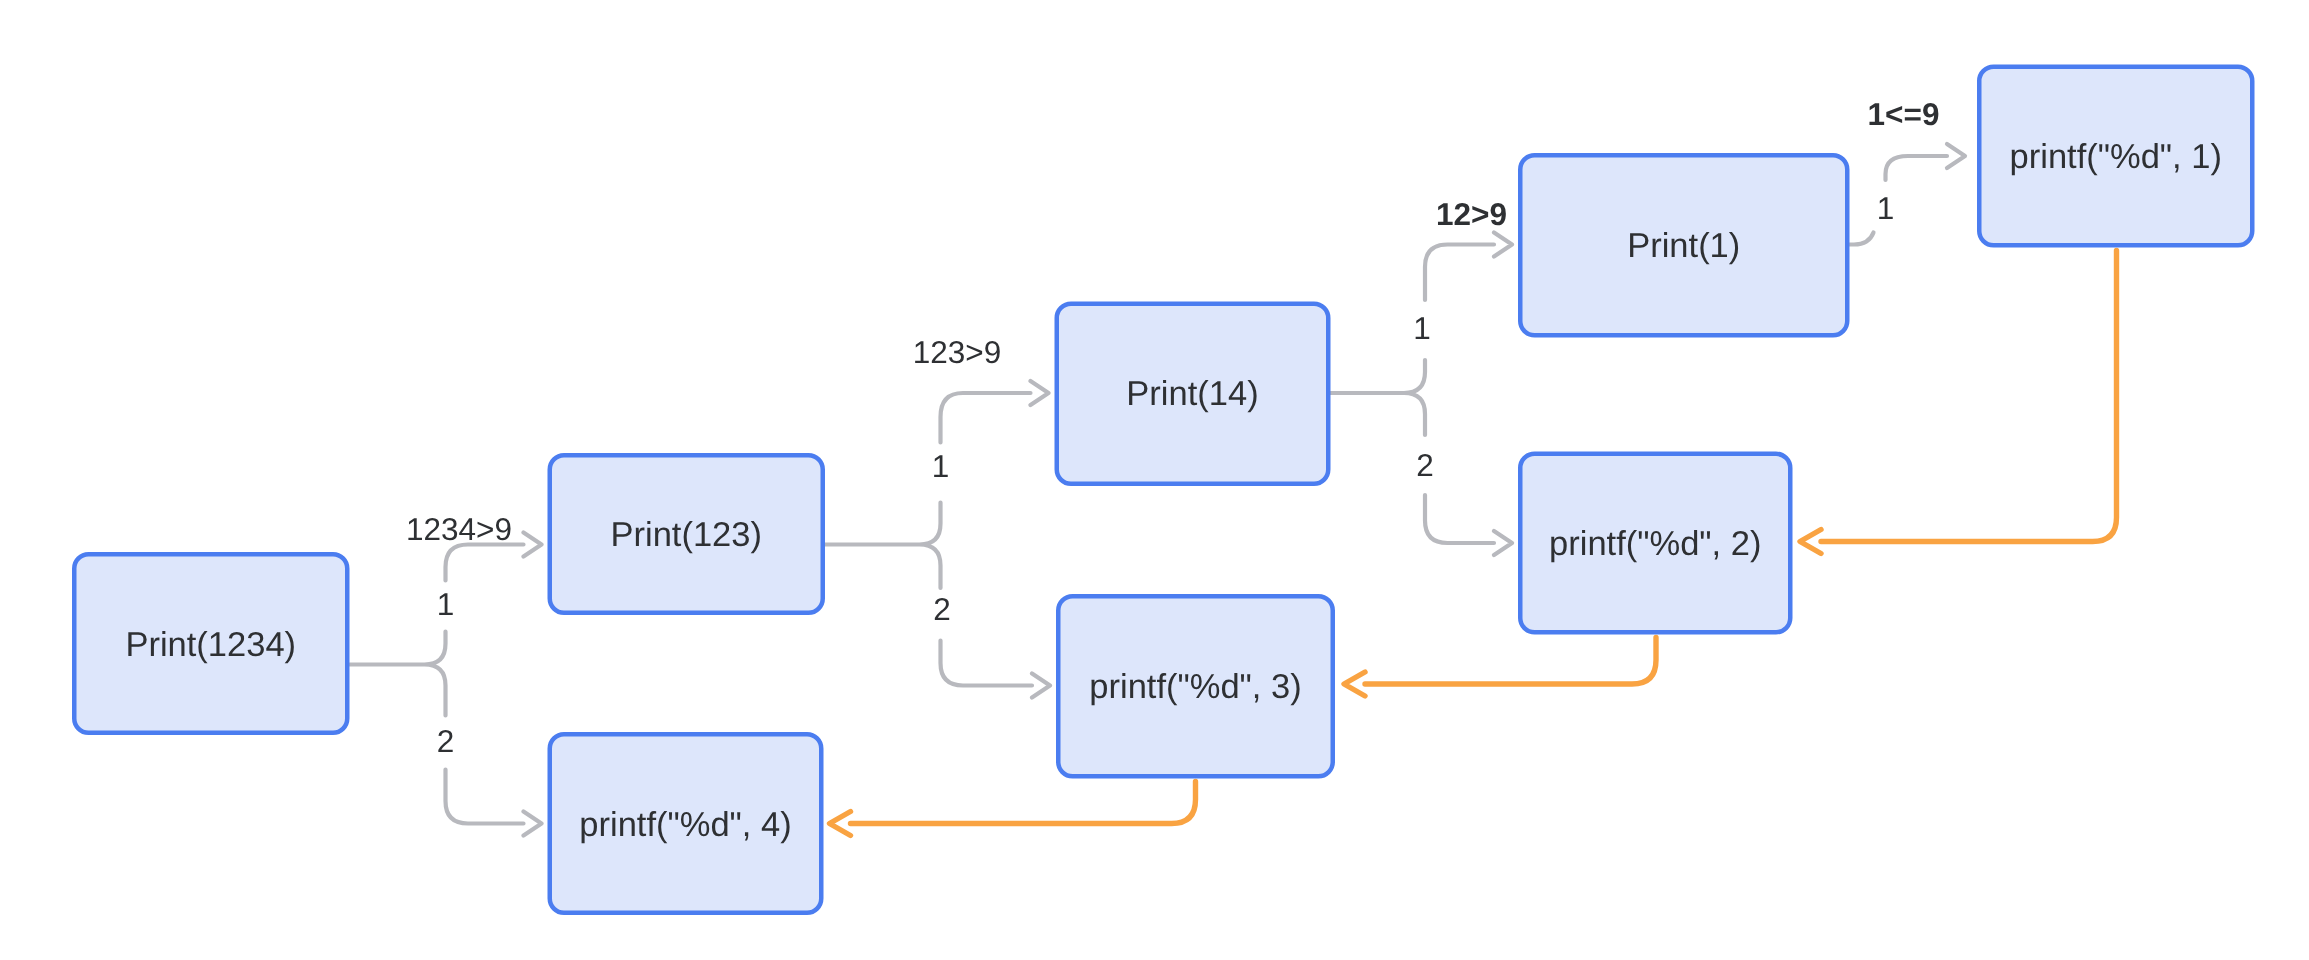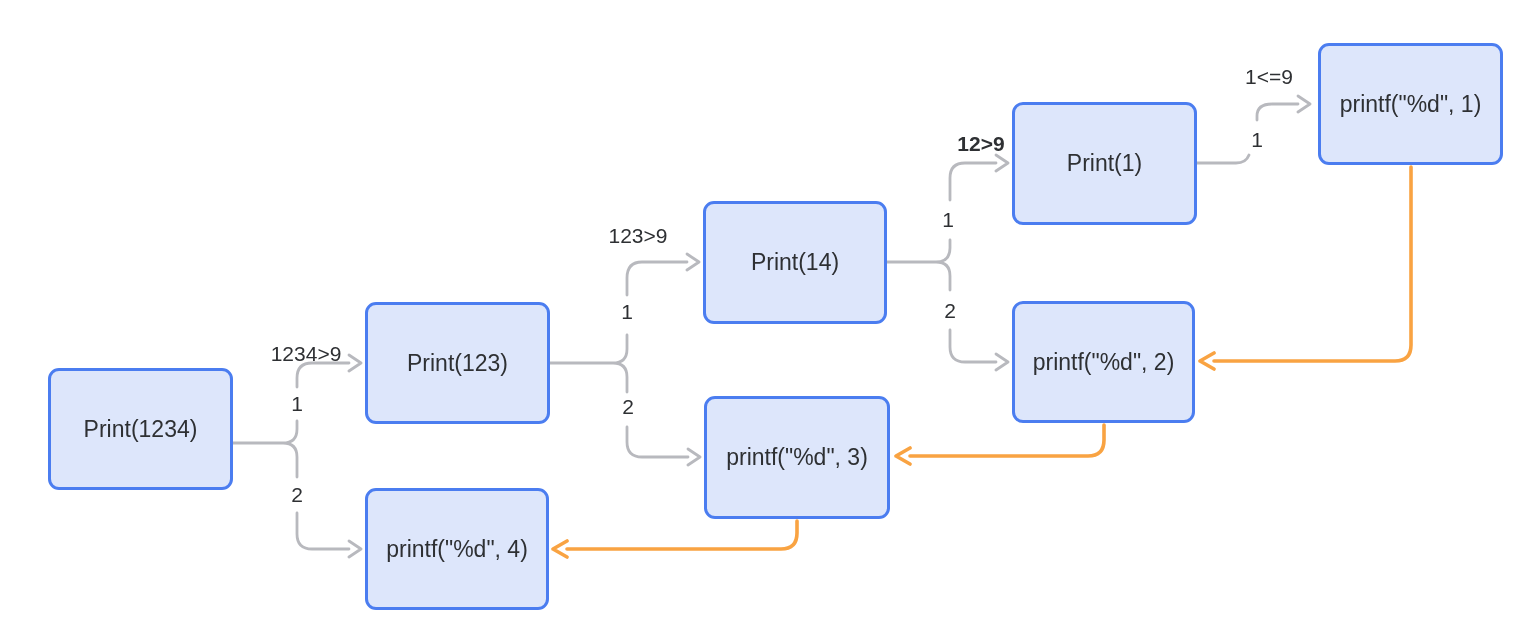--- a/index.html
+++ b/index.html
@@ -112,33 +112,33 @@
 
     <g>
       <path class="orange-edge" d="M797,521 V533 Q797,549 781,549 H567
         M567,541 L553,549 L567,557"></path>
     </g>
   </svg>
 
   <div class="node" style="left:48px;  top:368px; width:185px; height:122px;">
     <span>Print(1234)</span>
   </div>
-  <div class="node" style="left:365px; top:302px; width:185px; height:122px;">
+  <div class="node" style="left:365px; top:302px; width:185px; height:108px;">
     <span>Print(123)</span>
   </div>
   <div class="node" style="left:365px; top:488px; width:184px; height:122px;">
     <span>printf("%d", 4)</span>
   </div>
   <div class="node" style="left:703px; top:201px; width:184px; height:123px;">
     <span>Print(14)</span>
   </div>
   <div class="node" style="left:704px; top:396px; width:186px; height:123px;">
     <span>printf("%d", 3)</span>
   </div>
-  <div class="node" style="left:1012px; top:102px; width:185px; height:123px;">
+  <div class="node" style="left:1012px; top:102px; width:221px; height:123px;">
     <span>Print(1)</span>
   </div>
   <div class="node" style="left:1012px; top:301px; width:183px; height:122px;">
     <span>printf("%d", 2)</span>
   </div>
   <div class="node" style="left:1318px; top:43px; width:185px; height:122px;">
     <span>printf("%d", 1)</span>
   </div>
 
   <span class="edge-label" style="left:306px; top:354px;">1234&gt;9</span>
@@ -146,16 +146,16 @@
   <span class="edge-label" style="left:297px; top:495px;">2</span>
 
   <span class="edge-label" style="left:638px; top:236px;">123&gt;9</span>
   <span class="edge-label" style="left:627px; top:312px;">1</span>
   <span class="edge-label" style="left:628px; top:407px;">2</span>
 
   <span class="edge-label" style="left:981px; top:144px;font-weight:bold;">12&gt;9</span>
   <span class="edge-label" style="left:948px; top:220px;">1</span>
   <span class="edge-label" style="left:950px; top:311px;">2</span>
 
-  <span class="edge-label" style="left:1269px; top:77px;">1&lt;=9</span>
+  <span class="edge-label" style="left:1269px; top:77px;font-weight:bold;">1&lt;=9</span>
   <span class="edge-label" style="left:1257px; top:140px;">1</span>
 
 </div>
 
 </body></html>

